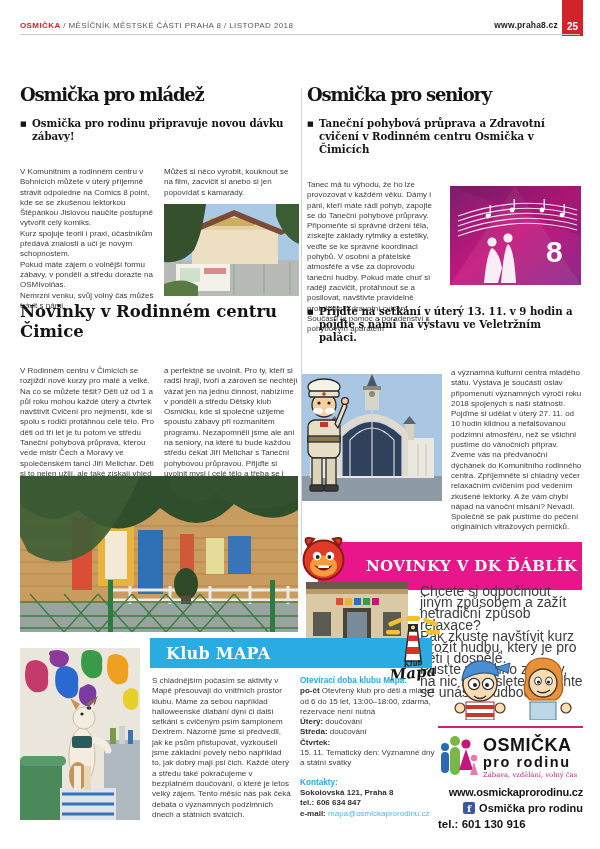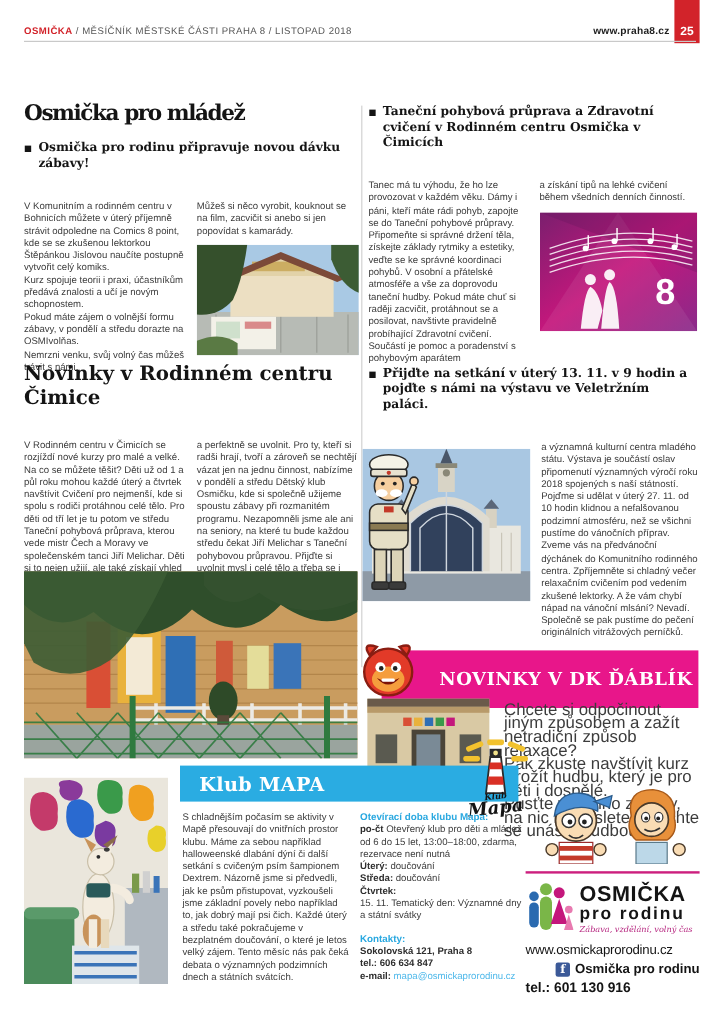--- a/index.html
+++ b/index.html
@@ -61,22 +61,22 @@
   .cline{font-size:8px;line-height:10.3px;color:#2e2e2e;font-weight:bold}
   .cline .maillink{color:#4db8ea;font-weight:normal}
 
   
   .footer-brand{position:absolute;left:438px;top:650px;width:145px;display:flex;flex-direction:column}
   .pink-sep{border-top:2px solid #cc1f7e;margin:6px 0 6px 0;width:100%}
   .logo-row{display:flex;align-items:center;gap:5px}
   .logo-texts{display:flex;flex-direction:column;align-items:flex-start}
   .logo-l1{font-size:18px;font-weight:bold;letter-spacing:.5px;color:#141414;line-height:19px}
   .logo-l2{font-size:14.5px;font-weight:bold;color:#141414;line-height:15px;letter-spacing:1.5px}
-  .logo-tag{font-family:"DejaVu Serif",serif;font-style:italic;font-size:6.8px;color:#b5247e;margin-top:1px}
-  .f-web{font-size:11px;font-weight:normal;color:#141414;margin-top:6px;letter-spacing:-.2px}
+  .logo-tag{font-family:"DejaVu Serif",serif;font-size:6.8px;color:#b5247e;margin-top:1px}
+  .f-web{font-size:11px;font-weight:bold;color:#141414;margin-top:6px;text-align:right;letter-spacing:-.2px}
   .f-fb{display:flex;justify-content:flex-end;align-items:center;gap:4px;margin-top:4px}
   .fb-icon{width:12px;height:12px;background:#3b5998;border-radius:2px;color:#fff;font-family:"DejaVu Serif",serif;font-weight:bold;font-size:10px;display:flex;align-items:flex-end;justify-content:center;line-height:11px}
   .f-fb-label{font-size:11px;font-weight:bold;color:#141414}
   .f-tel{font-size:11.5px;font-weight:bold;color:#141414;margin-top:4px;}
 </style>
 </head>
 <body>
 
 <div class="page">
 
@@ -125,28 +125,28 @@
             <path d="M0 0 H42 Q38 30 30 46 Q18 60 0 58 Z" fill="#35502c"></path>
             <path d="M112 0 H135 V40 Q120 34 112 12 Z" fill="#3c5c34"></path>
             <path d="M0 80 Q20 72 34 82 L34 92 H0 Z" fill="#5a7a44"></path>
           </svg>
         </figure>
       </div>
     </div>
   </section>
 
   <section class="art-seniors">
+    <h1>Osmička pro seniory</h1>
     <div class="sub">
       <span class="bullet">■</span>
       <span>Taneční pohybová průprava a Zdravotní cvičení v Rodinném centru Osmička v Čimicích</span>
     </div>
     <div class="cols">
       <p class="col bodytext">Tanec má tu výhodu, že ho lze provozovat v každém věku. Dámy i páni, kteří máte rádi pohyb, zapojte se do Taneční pohybové průpravy. Připomeňte si správné držení těla, získejte základy rytmiky a estetiky, veďte se ke správné koordinaci pohybů. V osobní a přátelské atmosféře a vše za doprovodu taneční hudby. Pokud máte chuť si raději zacvičit, protáhnout se a posilovat, navštivte pravidelně probíhající Zdravotní cvičení. Součástí je pomoc a poradenství s pohybovým aparátem</p>
       <div class="col">
-        <p class="bodytext">a získání tipů na lehké cvičení během všedních denních činností.</p>
         <figure style="margin-top:6px">
           <svg width="131" height="99" viewBox="0 0 131 99">
             <defs>
               <linearGradient id="gmag" x1="0" y1="0" x2="1" y2="1">
                 <stop offset="0" stop-color="#7a1f6e"></stop>
                   <stop offset=".5" stop-color="#c4177c"></stop>
                   <stop offset="1" stop-color="#8a2a8a"></stop>
               </linearGradient>
             </defs>
             <rect width="131" height="99" fill="url(#gmag)"></rect>

